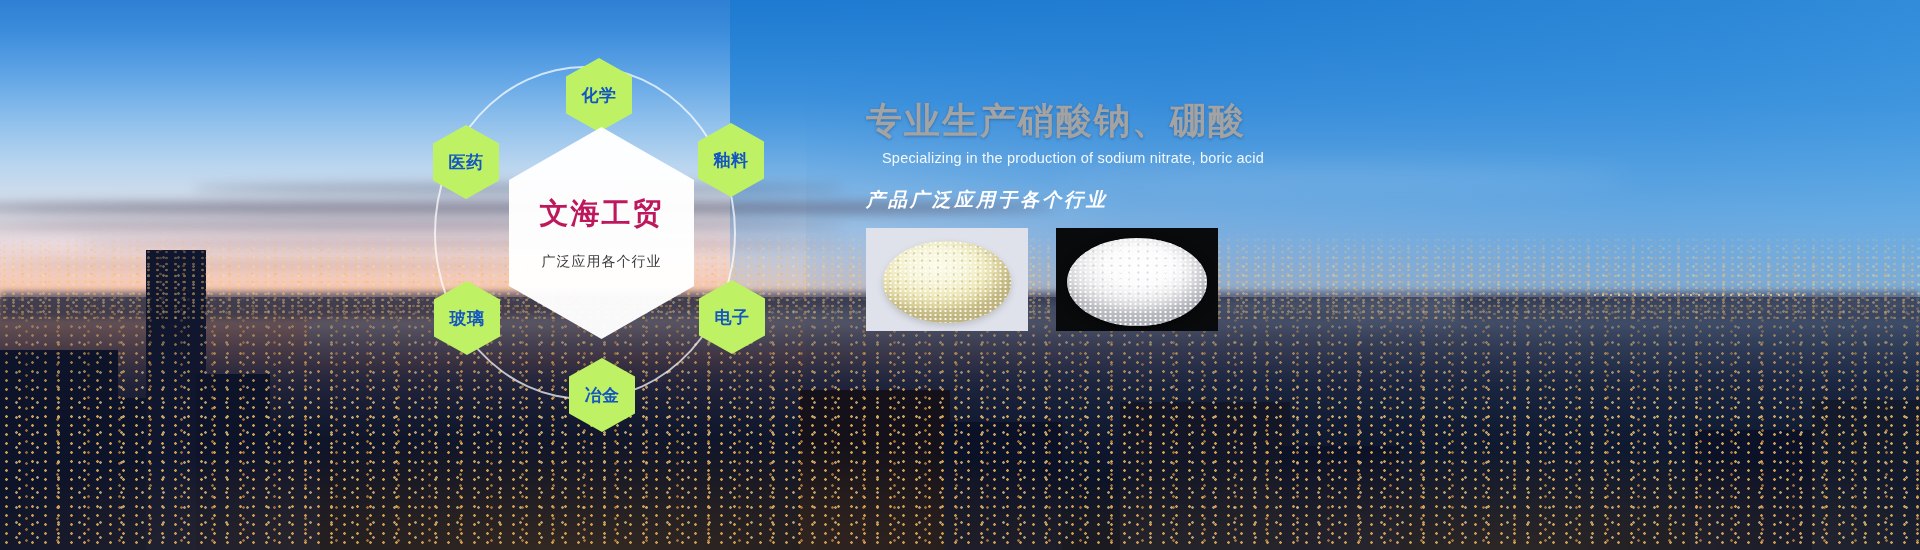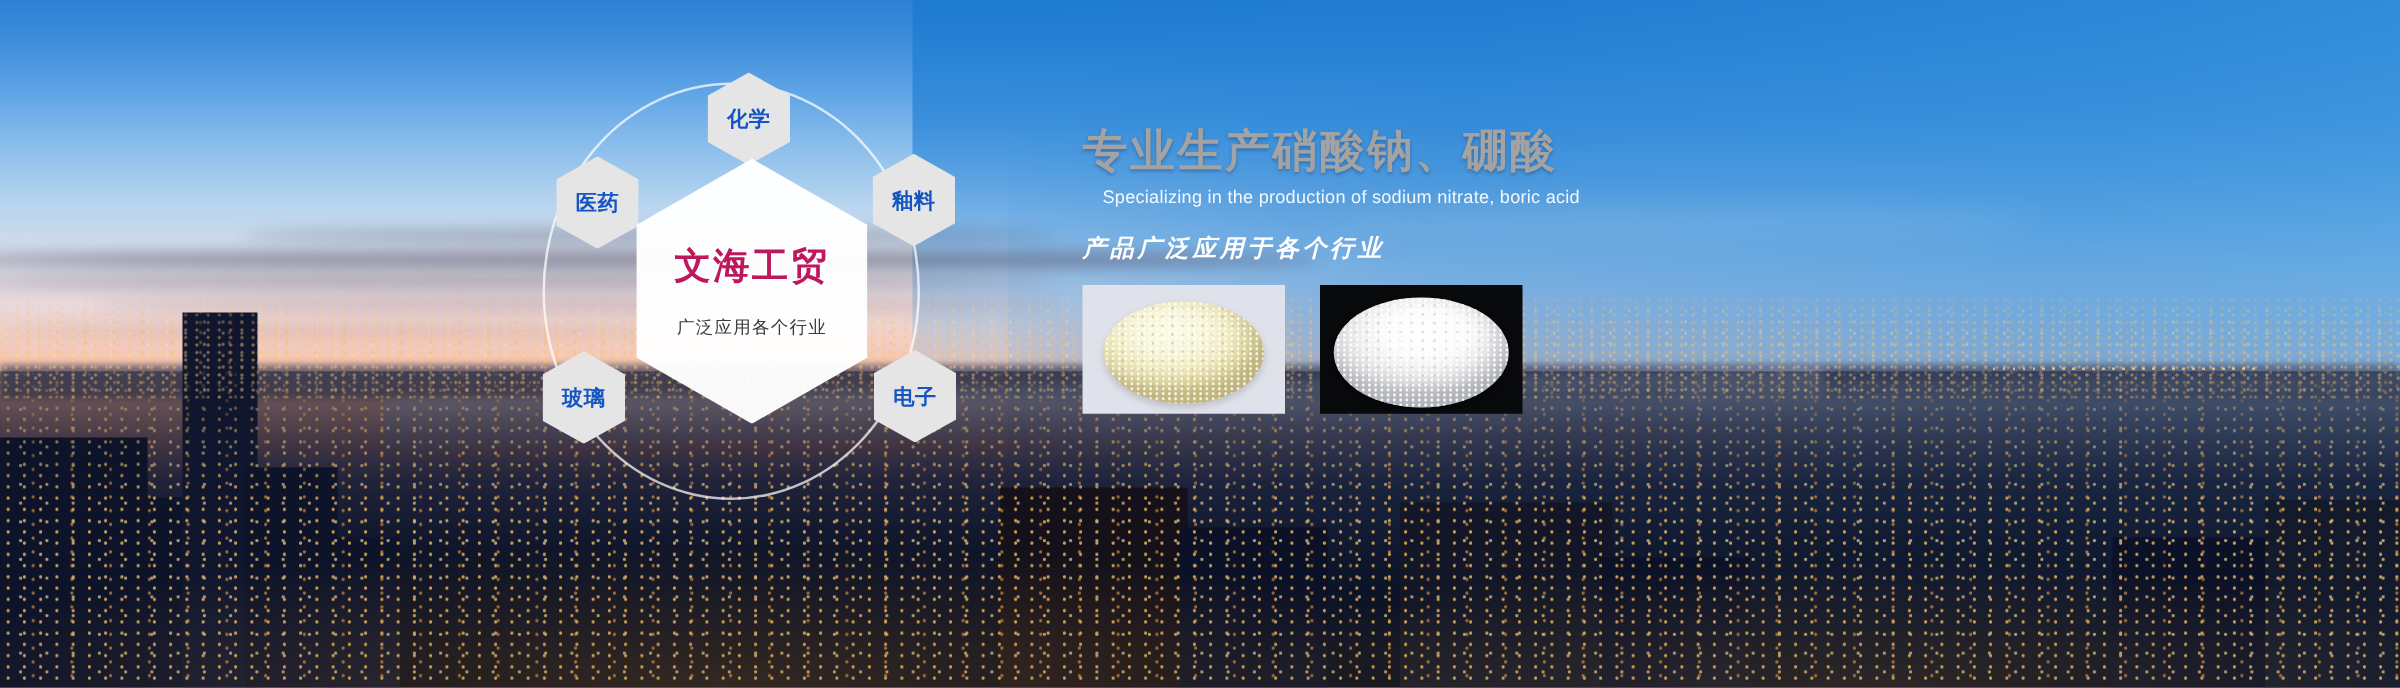--- a/index.html
+++ b/index.html
@@ -90,21 +90,21 @@
   .bridge2{position:absolute;left:83%;top:53.5%;width:11%;height:2px;
     background:repeating-linear-gradient(to right, rgba(255,214,150,.75) 0 2px, rgba(255,214,150,0) 2px 8px);}
 
   
   .diagram{position:absolute;left:425px;top:28px;width:350px;height:410px;}
   .ring{
     position:absolute;left:9px;top:38px;width:298px;height:330px;
     border:2px solid rgba(255,255,255,.72);border-radius:50%;
   }
   .hex{
-    position:absolute;background:#e5e5e5;
+    position:absolute;background:#bef264;
     clip-path:polygon(50% 0%, 100% 25%, 100% 75%, 50% 100%, 0% 75%, 0% 25%);
     display:flex;flex-direction:column;align-items:center;justify-content:center;
     box-sizing:border-box;
   }
   .hex.small{width:66px;height:74px;}
   .hex.small span{
     color:#1355c2;font-weight:bold;font-size:17px;letter-spacing:.5px;
     white-space:nowrap;line-height:1;
   }
   .hex.center{
@@ -112,21 +112,21 @@
     background:rgba(255,255,255,.97);
   }
   .hex.center .title{color:#be185d;font-weight:bold;font-size:29px;letter-spacing:2px;line-height:1;}
   .hex.center .sub{color:#3a3a3a;font-size:14px;letter-spacing:1px;margin-top:26px;line-height:1;}
 
   .h-chem {left:141px;top:30px;}
   .h-glaze{left:273px;top:95px;}
   .h-elec {left:274px;top:252px;}
   .h-metal{left:144px;top:330px;}
   .h-glass{left:9px;top:253px;}
-  .h-med  {left:20px;top:97px;}
+  .h-med  {left:8px;top:97px;}
 
   
   .copy{position:absolute;left:866px;top:100px;width:520px;}
   .copy h1{
     margin:0;color:#a3a3a3;font-size:36px;font-weight:bold;
     letter-spacing:2px;line-height:1.15;
     text-shadow:0 1px 3px rgba(10,40,90,.35);
   }
   .copy .en{
     margin:9px 0 0 16px;color:rgba(255,255,255,.93);font-size:14.5px;
@@ -217,20 +217,23 @@
 
     <div class="hex small h-chem">
       <span>化学</span>
     </div>
     <div class="hex small h-glaze">
       <span>釉料</span>
     </div>
     <div class="hex small h-elec">
       <span>电子</span>
     </div>
+    <div class="hex small h-metal">
+      <span>冶金</span>
+    </div>
     <div class="hex small h-glass">
       <span>玻璃</span>
     </div>
     <div class="hex small h-med">
       <span>医药</span>
     </div>
 
     <div class="hex center">
       <div class="title">文海工贸</div>
       <div class="sub">广泛应用各个行业</div>

